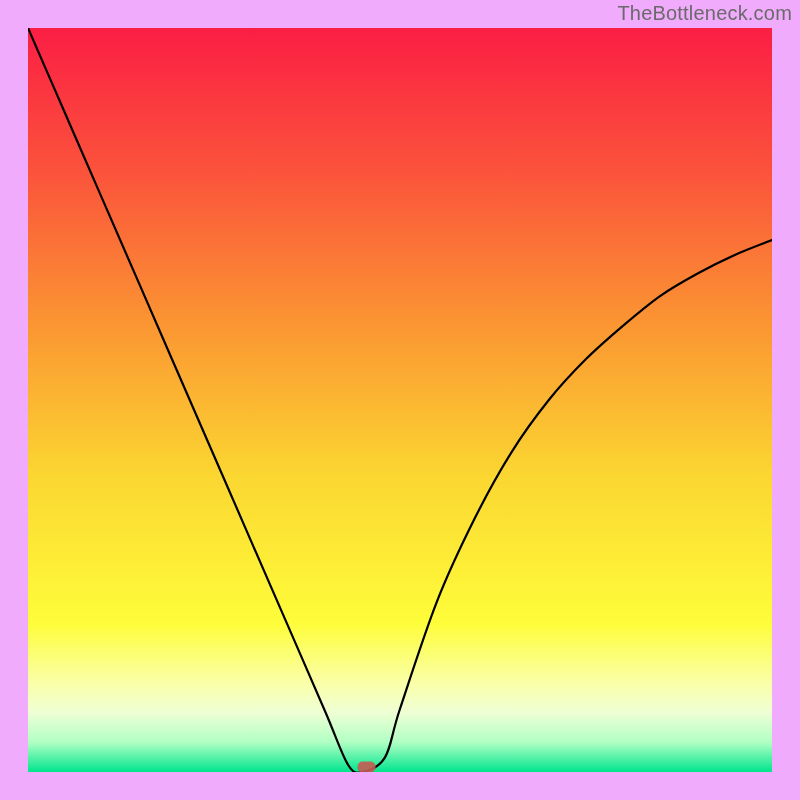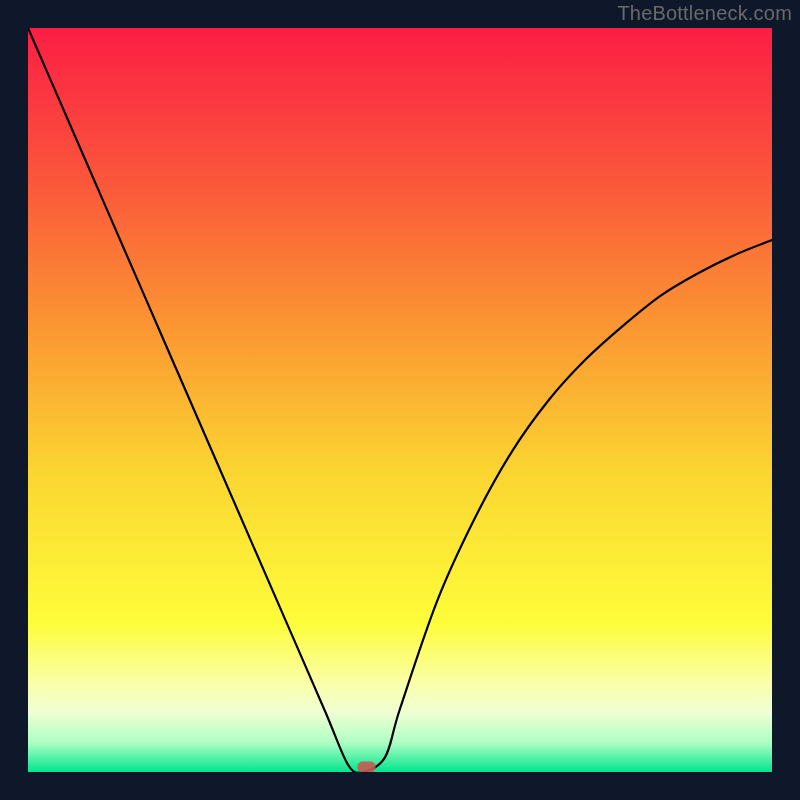--- a/index.html
+++ b/index.html
@@ -8,21 +8,21 @@
     width: 800px;
     height: 800px;
     overflow: hidden;
     font-family: Arial, Helvetica, sans-serif;
     background: #000;
   }
   .frame {
     position: relative;
     width: 800px;
     height: 800px;
-    background: #0f172a;
+    background: #f0abfc;
   }
   .watermark {
     position: absolute;
     top: 2px;
     right: 8px;
     color: #6a6a6a;
     font-size: 20px;
     font-weight: 500;
     letter-spacing: 0.2px;
     z-index: 10;

